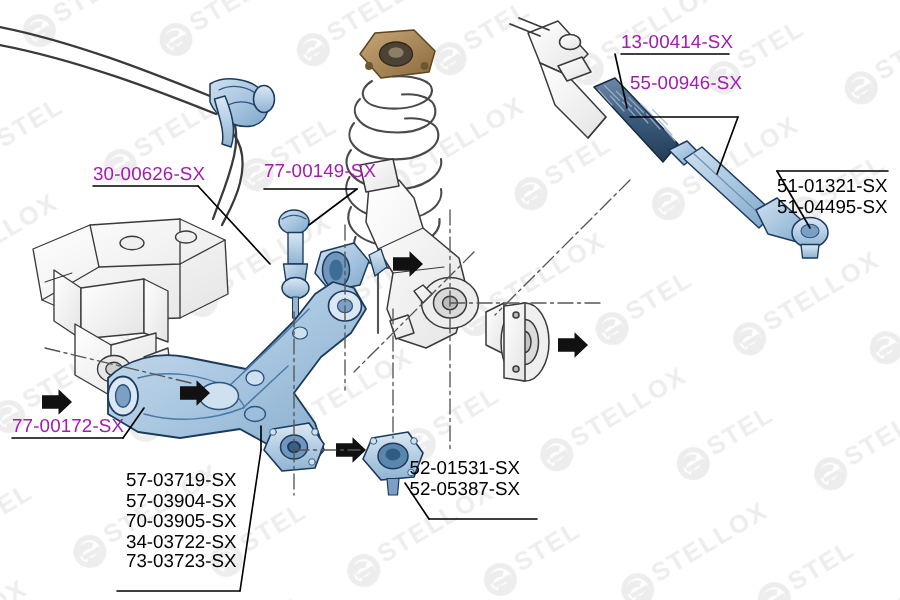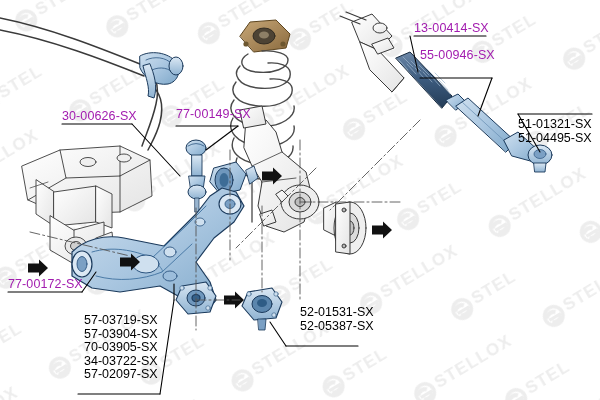--- a/index.html
+++ b/index.html
@@ -312,26 +312,26 @@
 
     <div class="lbl" style="left:420px; top:49px;">55-00946-SX</div>
 
     <div class="stack" style="left:518px; top:87px;margin-top:31px;">
       <div>51-01321-SX</div>
       <div>51-04495-SX</div>
     </div>
 
     <div class="lbl" style="left:8px; top:278px;">77-00172-SX</div>
 
-    <div class="stack" style="left:300px; top:306px;">
+    <div class="stack" style="left:273px; top:306px;">
       <div>52-01531-SX</div>
       <div>52-05387-SX</div>
     </div>
 
     <div class="stack" id="armList" style="left:84px; top:314px;">
         <div>57-03719-SX</div>
         <div>57-03904-SX</div>
         <div>70-03905-SX</div>
         <div>34-03722-SX</div>
-        <div>57-02097-SX</div>
+        <div>73-03723-SX</div>
       </div>
   </div>
 </div>
 
 </body></html>

